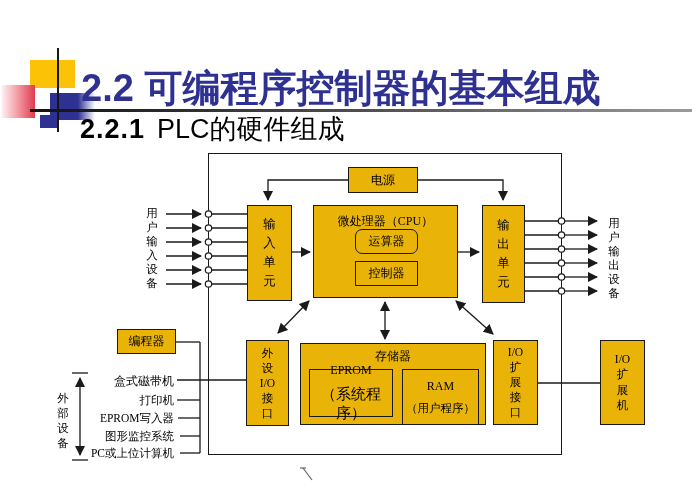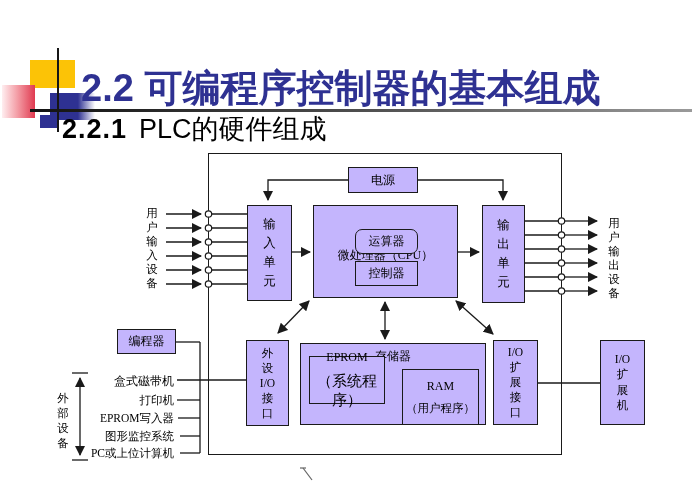--- a/index.html
+++ b/index.html
@@ -11,25 +11,25 @@
   .deco-red{left:2px;top:85px;width:33px;height:33px;z-index:1;
             background:linear-gradient(90deg,#ffeef0 0%,#f4a0a8 45%,#e03a50 100%);}
   .deco-blue{left:50px;top:93px;width:45px;height:27px;z-index:1;
              background:linear-gradient(90deg,#2e3192 0%,#2e3192 62%,rgba(46,49,146,0) 100%);}
   .deco-blue-small{left:40px;top:115px;width:19px;height:13px;background:#2e3192;z-index:3;}
   .deco-hline{left:30px;top:109px;width:662px;height:3px;z-index:2;
               background:linear-gradient(90deg,#111 0%,#555 55%,#9a9a9a 100%);}
   .deco-vline{left:57px;top:48px;width:2px;height:84px;background:#161616;z-index:4;}
   .page-title{position:absolute;left:81px;top:63px;z-index:5;white-space:nowrap;
               font-size:38px;font-weight:bold;color:#2e3192;letter-spacing:0px;}
-  .subtitle{position:absolute;left:62px;top:111px;z-index:5;white-space:nowrap;color:#000;font-size:27px;}
+  .subtitle{position:absolute;left:80px;top:111px;z-index:5;white-space:nowrap;color:#000;font-size:27px;}
   .subtitle .num{font-weight:bold;letter-spacing:1px;}
   .subtitle .txt{font-weight:normal;margin-left:12px;}
   
-  .box{position:absolute;box-sizing:border-box;border:1.5px solid #1a1a1a;background:#c4b5fd;
+  .box{position:absolute;box-sizing:border-box;border:1.5px solid #1a1a1a;background:#eab308;
        display:flex;align-items:center;justify-content:center;text-align:center;color:#000;
        font-family:"Liberation Serif","DejaVu Serif",serif;font-size:12px;line-height:1.25;z-index:1;}
   .box.hollow{background:transparent;}
   .box.topalign{align-items:flex-start;}
   .pre{white-space:pre-line;}
   .vlabel{position:absolute;white-space:pre-line;text-align:center;color:#000;z-index:1;
           font-family:"Liberation Serif","DejaVu Serif",serif;font-size:11.5px;line-height:14px;}
   .devitem{position:absolute;text-align:right;color:#000;z-index:1;white-space:nowrap;
            font-family:"Liberation Serif","DejaVu Serif",serif;font-size:11.5px;}
   .twoline{display:flex;flex-direction:column;gap:7px;align-items:center;justify-content:center;}
@@ -58,21 +58,21 @@
     <span>电源</span>
   </div>
 
   <div class="box pre" style="left:247px;top:205px;width:45px;height:96px;font-size:12.5px;line-height:19px;">
     <span class="pre">输
 入
 单
 元</span>
   </div>
 
-  <div class="box topalign" style="left:313px;top:205px;width:145px;height:93px;padding-top:8px;align-items:center;">
+  <div class="box topalign" style="left:313px;top:205px;width:145px;height:93px;padding-top:8px;">
     <span>微处理器（CPU）</span>
   </div>
   <div class="box" style="left:355px;top:229px;width:63px;height:25px;border-radius:7px;">
     <span>运算器</span>
   </div>
   <div class="box" style="left:355px;top:261px;width:63px;height:25px;">
     <span>控制器</span>
   </div>
 
   <div class="box pre" style="left:482px;top:205px;width:43px;height:98px;font-size:12.5px;line-height:19px;">
@@ -86,21 +86,21 @@
     <span class="pre">外
 设
 I/O
 接
 口</span>
   </div>
 
   <div class="box topalign" style="left:300px;top:343px;width:186px;height:82px;padding-top:5px;">
     <span>存储器</span>
   </div>
-  <div class="box twoline" style="left:309px;top:356px;width:76px;height:48px;">
+  <div class="box twoline" style="left:309px;top:369px;width:84px;height:48px;">
     <span>EPROM</span>
     <span style="font-size:15px;">（系统程序）</span>
   </div>
   <div class="box twoline" style="left:402px;top:369px;width:77px;height:56px;">
     <span>RAM</span>
     <span style="font-size:11.5px;">（用户程序）</span>
   </div>
 
   <div class="box pre" style="left:493px;top:340px;width:45px;height:85px;font-size:11.5px;line-height:15px;">
     <span class="pre">I/O

